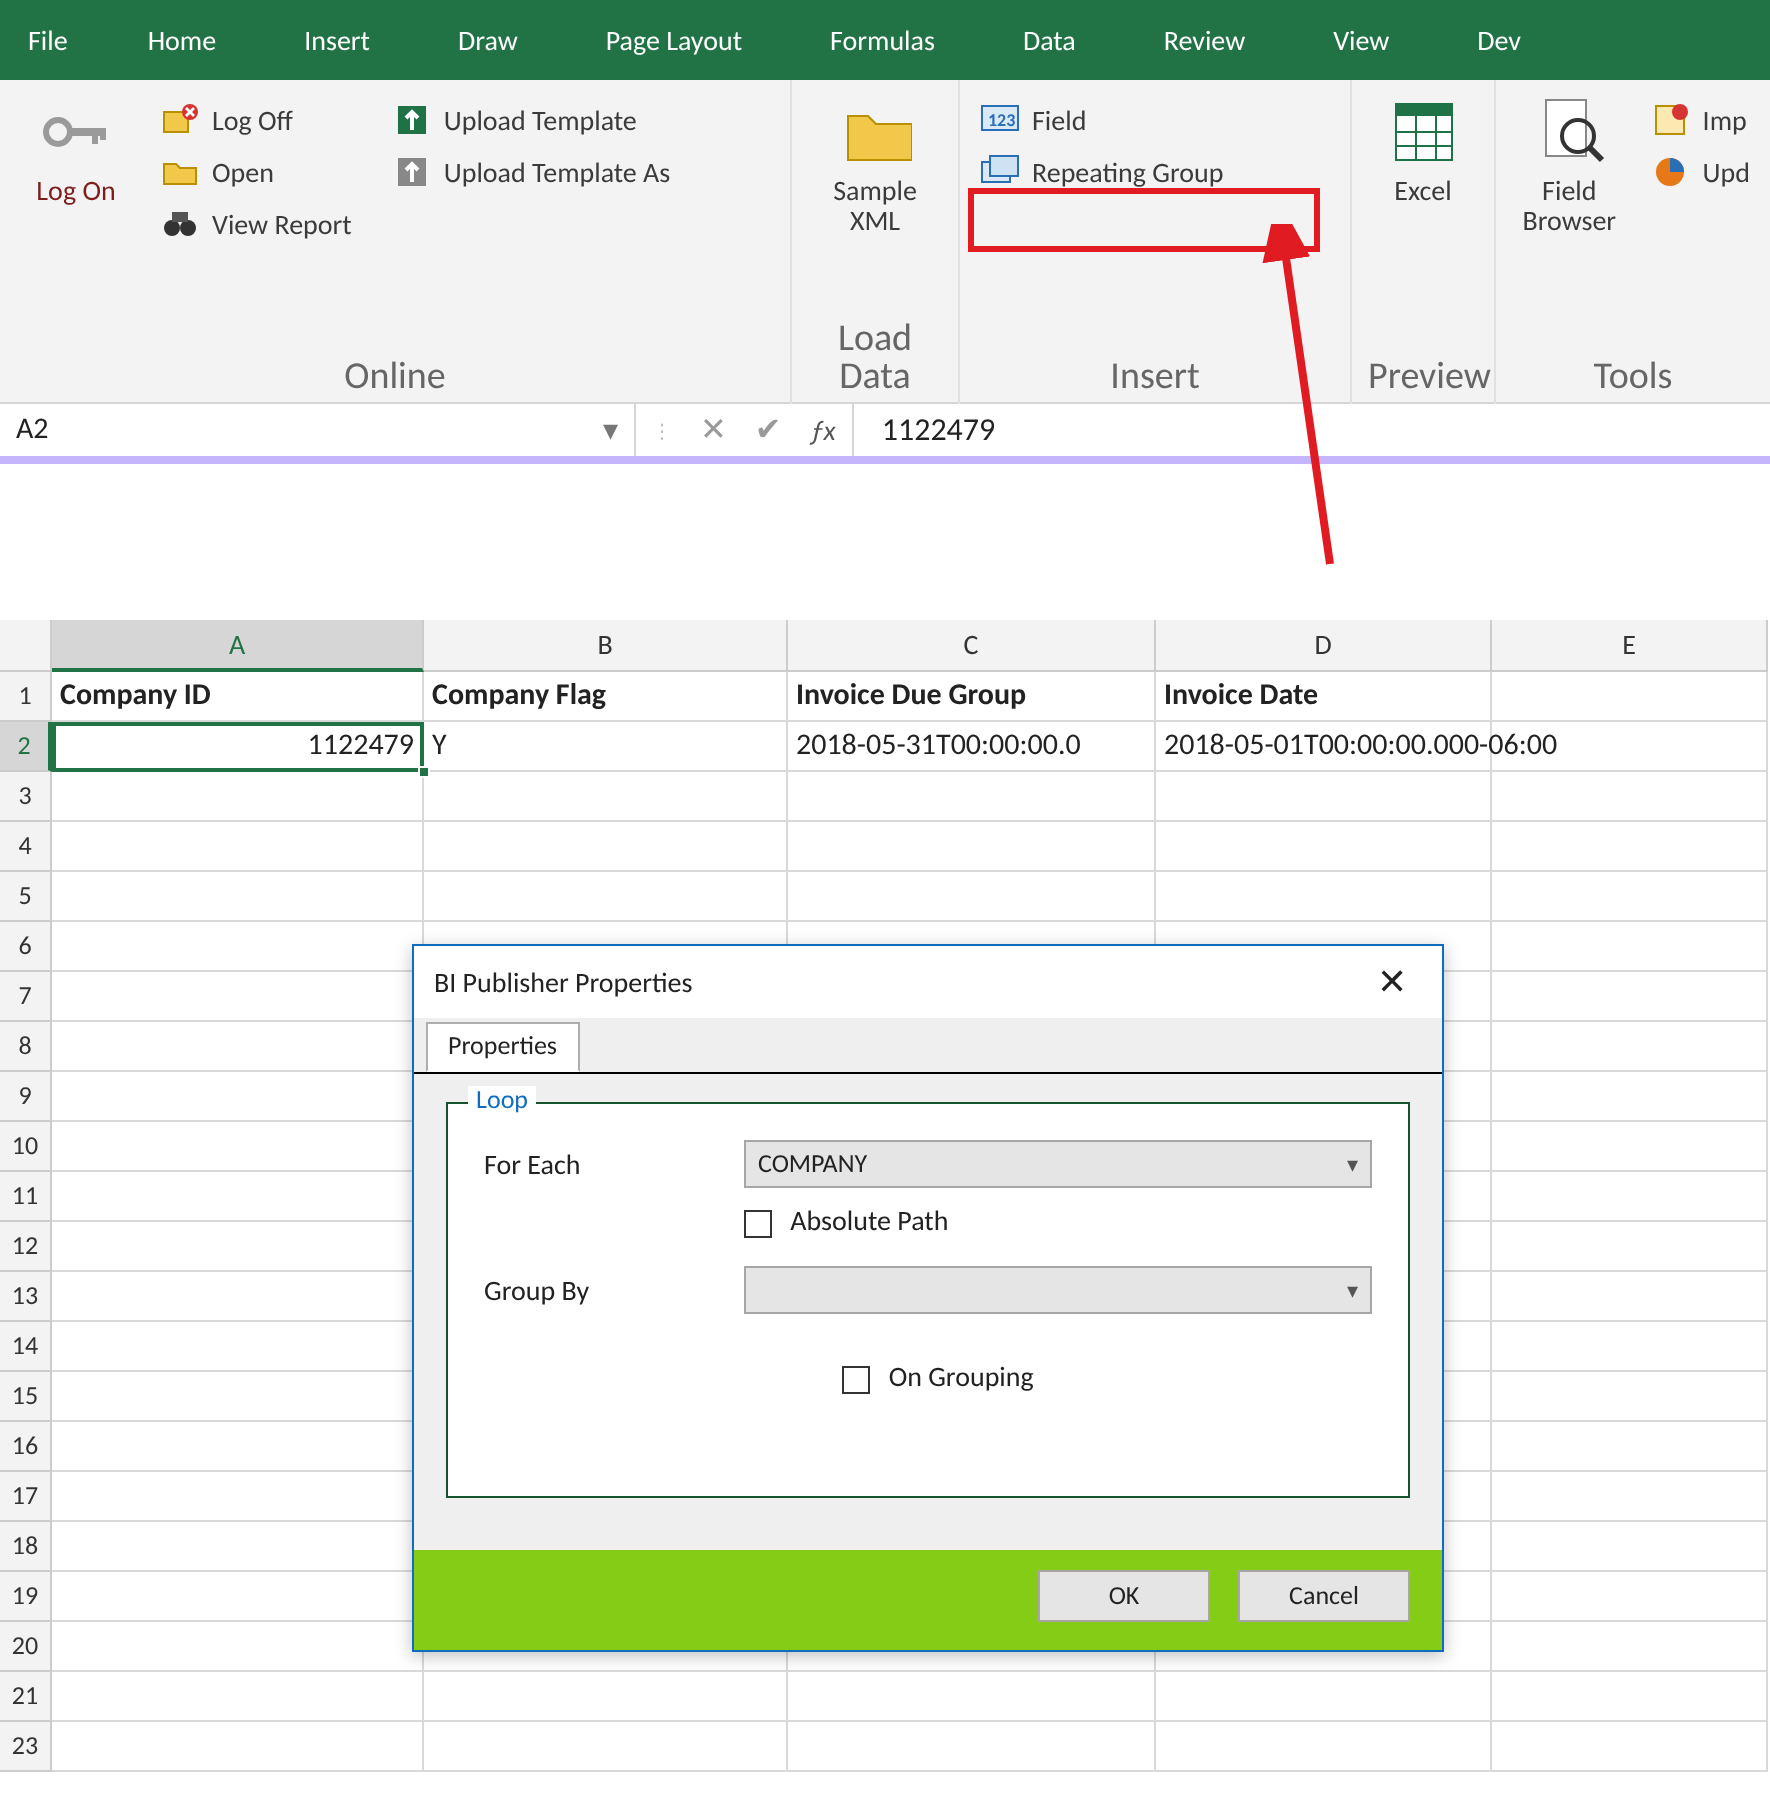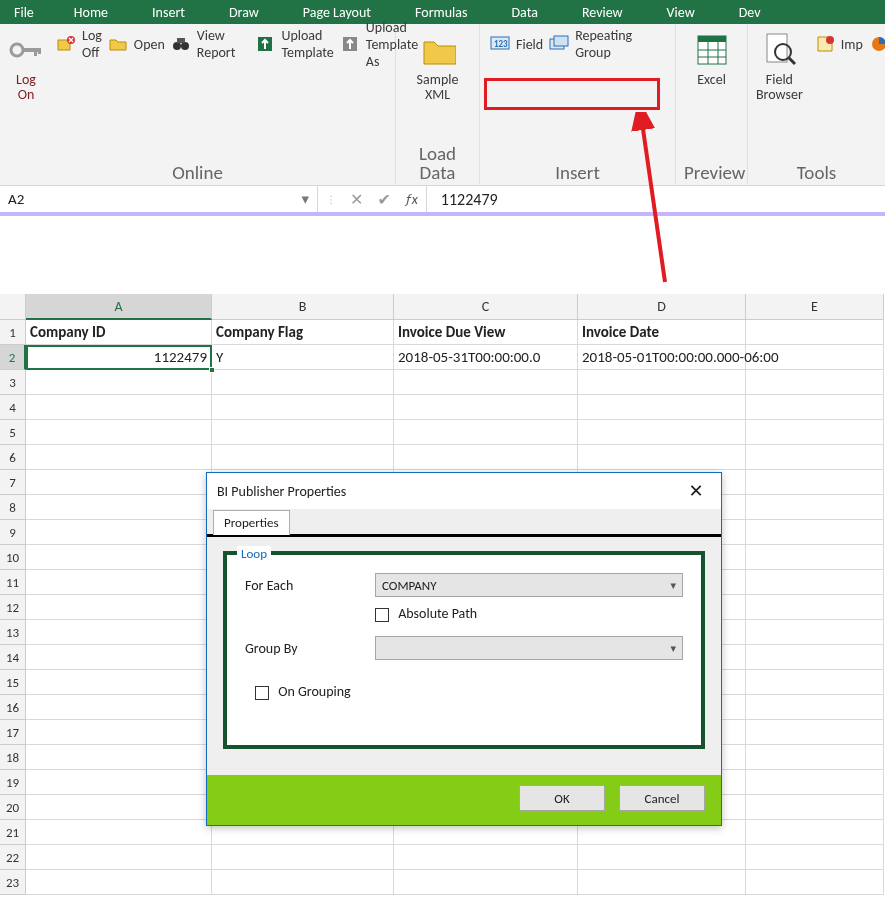--- a/index.html
+++ b/index.html
@@ -11,21 +11,21 @@
     width: 885px;
     height: 908px;
     overflow: hidden;
     position: relative;
     color: #222;
   }
 
   
   .ribbon-tabs {
     display: flex;
-    height: 24px;
+    height: 40px;
     background: #217346;
     color: #fff;
     align-items: center;
   }
   .ribbon-tabs .tab {
     padding: 0 22px;
     height: 100%;
     display: flex;
     align-items: center;
     font-size: 14px;
@@ -83,21 +83,21 @@
     display:flex;
     align-items:center;
     gap:6px;
     height:24px;
     font-size:14px;
     color:#3b3b3b;
     padding:0 2px;
   }
   .small-btn .icon { width:20px; height:20px; display:flex; align-items:center; justify-content:center; flex-shrink:0; }
 
-  .vert-stack { display:flex; flex-direction:row; gap:2px; }
+  .vert-stack { display:flex; flex-direction:column; gap:2px; }
 
   
   .formula-bar {
     height: 30px;
     background:#fff;
     border-bottom:4px solid #c4b5fd;
     display:flex;
     align-items:stretch;
   }
   .namebox {
@@ -213,38 +213,38 @@
   .dlg-close {
     font-size:18px;
     width:30px; text-align:center;
   }
   .dlg-tabs-row {
     background:#efefef;
     height:28px;
     display:flex;
     align-items:center;
     padding-left:6px;
-    border-bottom:3px solid #000000;
+    border-bottom:1px solid #000000;
   }
   .dlg-tab {
     background:#fff;
     border:1px solid #aeaeae;
     border-bottom:1px solid #fff;
     padding:4px 10px;
     font-size:13px;
     position:relative;
     top:1px;
   }
   .dlg-body {
     flex:1;
     background:#efefef;
     padding:14px 16px 10px 16px;
   }
   .fieldset {
-    border:4px solid #14532d;
+    border:1px solid #14532d;
     background:#fff;
     position:relative;
     padding:18px 18px 20px 18px;
     height:198px;
   }
   .fieldset .legend {
     position:absolute;
     top:-9px; left:10px;
     background:#fff;
     padding:0 4px;
@@ -489,21 +489,21 @@
     <div class="colh col-B">B</div>
     <div class="colh col-C">C</div>
     <div class="colh col-D">D</div>
     <div class="colh col-E">E</div>
   </div>
 
   <div class="rowline">
     <div class="rowh">1</div>
     <div class="cell col-A hdr-bold">Company ID</div>
     <div class="cell col-B hdr-bold">Company Flag</div>
-    <div class="cell col-C hdr-bold">Invoice Due View</div>
+    <div class="cell col-C hdr-bold">Invoice Due Group</div>
     <div class="cell col-D hdr-bold">Invoice Date</div>
     <div class="cell col-E"></div>
   </div>
 
   <div class="rowline">
     <div class="rowh sel">2</div>
     <div class="cell col-A num-right">1122479</div>
     <div class="cell col-B">Y</div>
     <div class="cell col-C">2018-05-31T00:00:00.0</div>
     <div class="cell col-D" style="overflow:visible;">2018-05-01T00:00:00.000-06:00</div>
@@ -649,28 +649,20 @@
     <div class="rowline">
       <div class="rowh">20</div>
       <div class="cell col-A"></div>
       <div class="cell col-B"></div>
       <div class="cell col-C"></div>
       <div class="cell col-D"></div>
       <div class="cell col-E"></div>
     </div>
     <div class="rowline">
       <div class="rowh">21</div>
-      <div class="cell col-A"></div>
-      <div class="cell col-B"></div>
-      <div class="cell col-C"></div>
-      <div class="cell col-D"></div>
-      <div class="cell col-E"></div>
-    </div>
-    <div class="rowline">
-      <div class="rowh">22</div>
       <div class="cell col-A"></div>
       <div class="cell col-B"></div>
       <div class="cell col-C"></div>
       <div class="cell col-D"></div>
       <div class="cell col-E"></div>
     </div>
     <div class="rowline">
       <div class="rowh">23</div>
       <div class="cell col-A"></div>
       <div class="cell col-B"></div>
@@ -718,21 +710,21 @@
       </div>
 
       <div class="form-row">
         <div class="lbl">Group By</div>
         <div class="select">
           <span></span>
           <span class="caret">▾</span>
         </div>
       </div>
 
-      <div style="font-size:14px; padding-left:10px; margin-top:23px;">
+      <div style="font-size:14px; padding-left:10px; margin-top:23px;text-align:center;">
         <span class="chk"></span>
         <span>On Grouping</span>
       </div>
     </div>
   </div>
   <div class="dlg-buttons">
     <div class="dlg-btn">OK</div>
     <div class="dlg-btn">Cancel</div>
   </div>
 </div>

